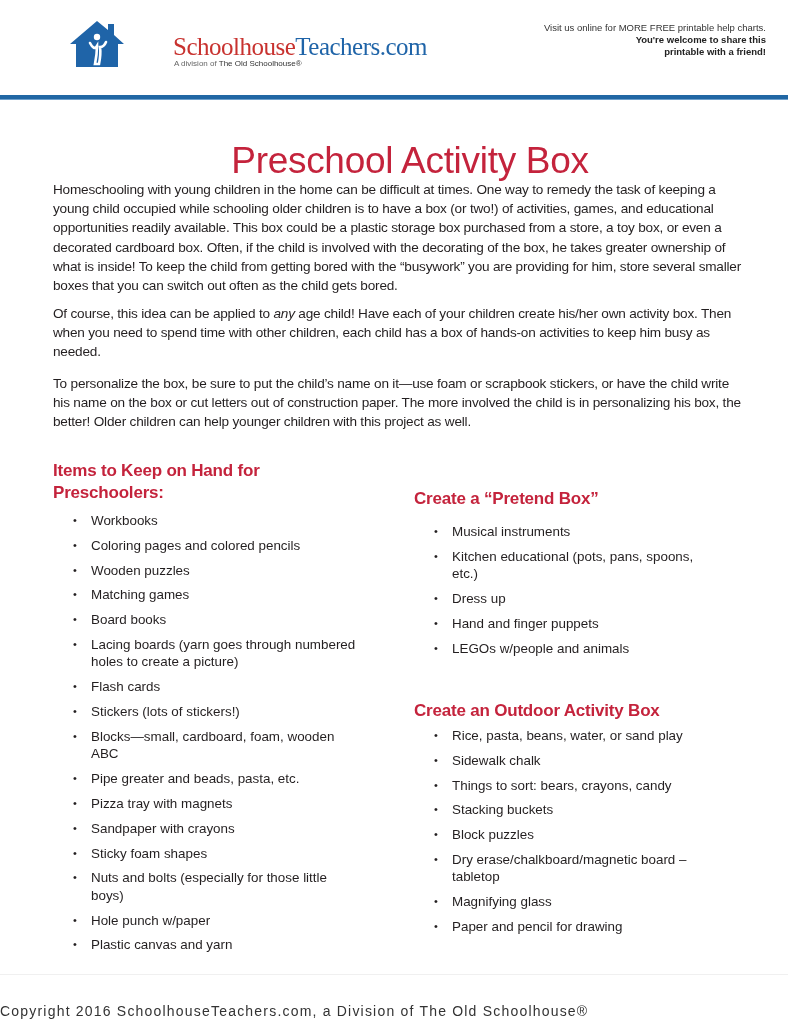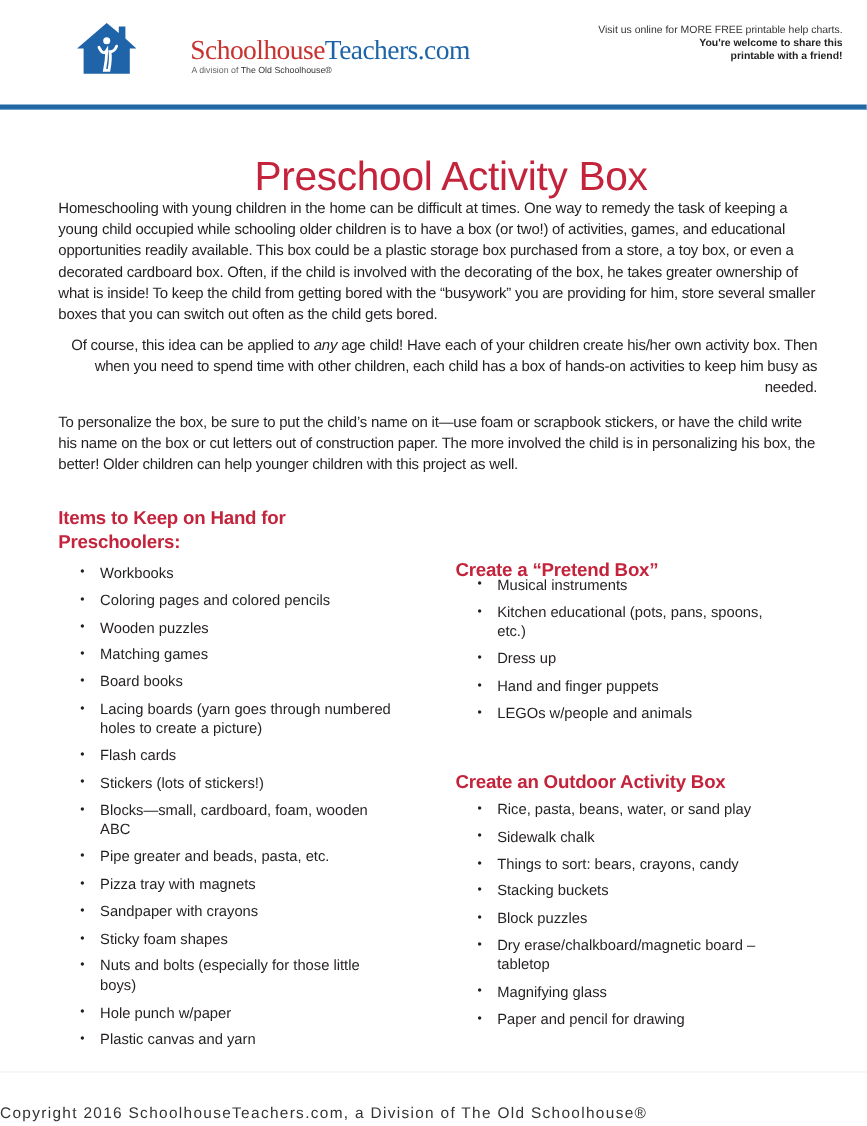--- a/index.html
+++ b/index.html
@@ -17,26 +17,26 @@
 
   .tagline { position: absolute; right: 22px; top: 22px; text-align: right; font-size: 9.5px; line-height: 12px; color: #333; }
   .tagline .bold { font-weight: bold; color: #222; }
 
   .rule { position: absolute; left: 0; top: 95px; width: 788px; height: 4px; background: #2167a4; border-bottom: 1px solid #6fa0cc; }
 
   .title { position: absolute; left: 0; top: 124px; width: 788px; text-align: center; font-size: 37px; color: #c4233c; letter-spacing: -0.3px; }
 
   .para { position: absolute; left: 53px; width: 690px; font-size: 13.6px; line-height: 19.2px; color: #231f20; letter-spacing: -0.2px; }
   .p1 { top: 180px; }
-  .p2 { top: 304px; text-align: right; }
+  .p2 { top: 304px; }
   .p3 { top: 374px; }
 
   .section-h { position: absolute; font-size: 17px; font-weight: bold; color: #c4233c; line-height: 22px; letter-spacing: -0.2px; }
   .h-left { left: 53px; top: 460px; width: 300px; }
-  .h-pretend { left: 414px; top: 508px; }
+  .h-pretend { left: 414px; top: 488px; }
   .h-outdoor { left: 414px; top: 700px; }
 
   ul.list { position: absolute; margin: 0; padding: 0; list-style: none; font-size: 13.4px; line-height: 17.5px; color: #231f20; }
   ul.list li { position: relative; padding-left: 18px; margin-bottom: 7.3px; }
   ul.list li::before { content: "•"; position: absolute; left: 0; top: 0; font-size: 11px; }
   .list-left { left: 73px; top: 512px; width: 290px; }
   .list-pretend { left: 434px; top: 523px; width: 270px; }
   .list-outdoor { left: 434px; top: 727px; width: 300px; }
 
   .footer-rule { position: absolute; left: 0; top: 974px; width: 788px; height: 1px; background: #f0f0f0; }

